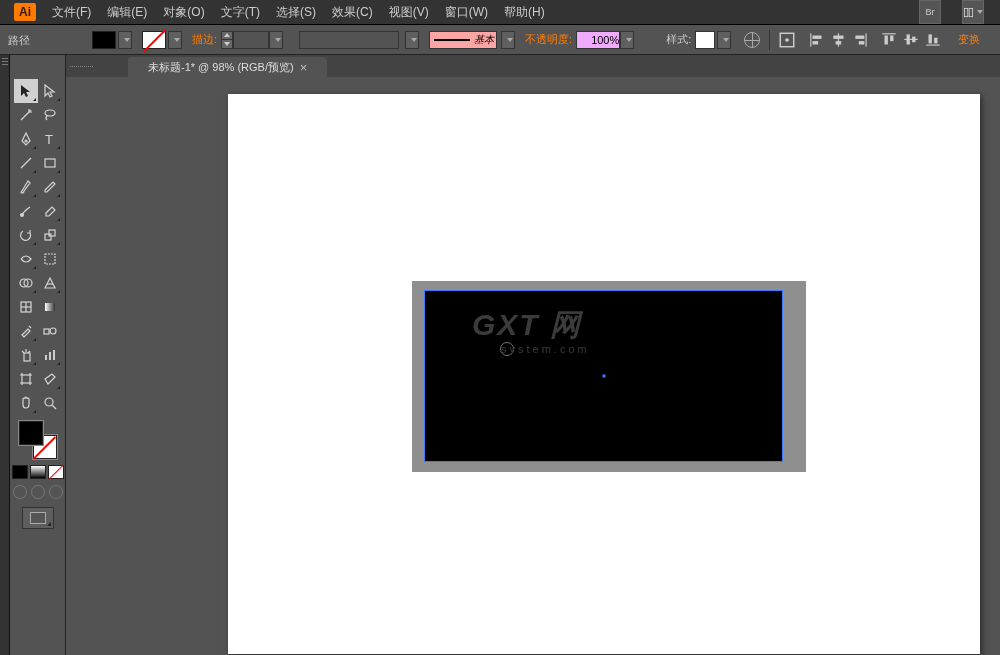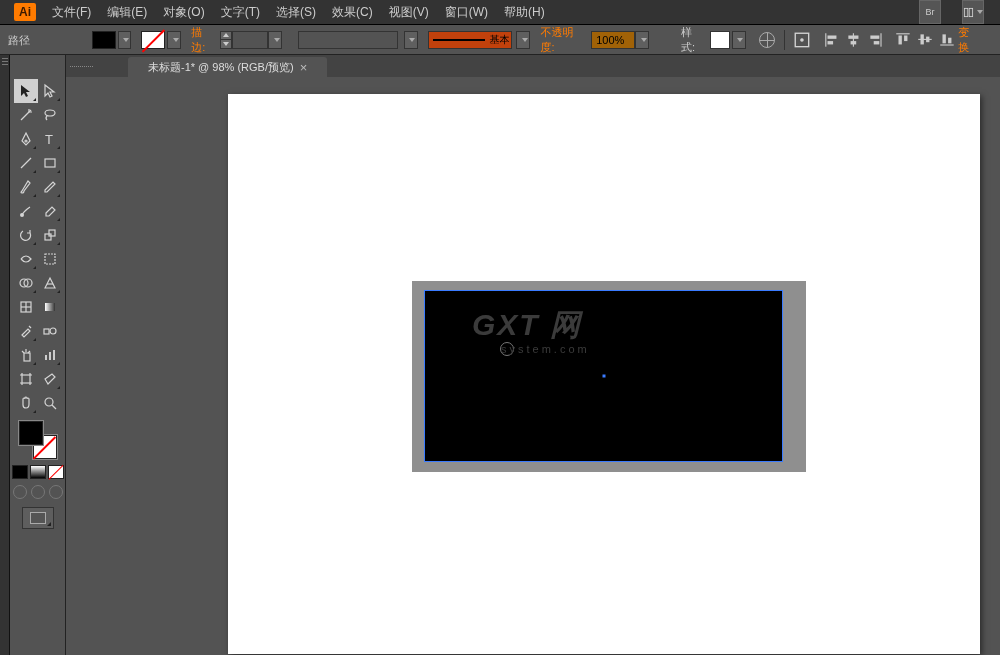--- a/index.html
+++ b/index.html
@@ -17,24 +17,24 @@
 .optbar { height:30px; background:#535353; display:flex; align-items:center; padding:0 8px; border-bottom:1px solid #222; font-size:11px; }
 .opt-label { color:#ccc; margin-right:4px; }
 .opt-swatch { width:24px; height:18px; border:1px solid #222; margin-right:2px; position:relative; }
 .opt-swatch.black { background:#000; }
 .opt-swatch.none { background:#fff; }
 .opt-swatch.none::after { content:""; position:absolute; width:140%; height:2px; background:#f00; top:50%; left:-20%; transform:rotate(-45deg); }
 .tri-btn { width:14px; height:18px; border:1px solid #333; background:#5f5f5f; display:flex; align-items:center; justify-content:center; margin-right:10px; }
 .stroke-lbl { color:#ff7b00; margin-right:4px; }
 .num-field { width:36px; height:18px; background:#535353; border:1px solid #333; color:#ccc; padding:0 3px; }
 .stroke-preview { width:100px; height:18px; border:1px solid #333; margin:0 6px; background:#535353; }
-.stroke-style { width:85px; height:18px; border:1px solid #333; display:flex; align-items:center; position:relative; background:#c2410c; margin-right:4px; }
+.stroke-style { width:68px; height:18px; border:1px solid #333; display:flex; align-items:center; position:relative; background:#fca5a5; margin-right:4px;font-style:italic; }
 .stroke-style .line { flex:1; height:2px; background:#000; margin:0 4px; }
 .stroke-style .txt { font-size:10px; color:#000; padding-right:2px; }
-.opacity-field { width:44px; height:18px; background:#a16207; color:#000; border:1px solid #333; padding-left:4px; display:flex; align-items:center; justify-content:space-between; }
+.opacity-field { width:44px; height:18px; background:#f0abfc; color:#000; border:1px solid #333; padding-left:14px; display:flex; align-items:center; justify-content:space-between; }
 .style-swatch { width:20px; height:18px; background:#fff; border:1px solid #333; margin-right:2px; }
 .tinyicon { width:20px; height:20px; border:1px solid transparent; display:flex; align-items:center; justify-content:center; color:#ccc; margin:0 1px; }
 .sep { width:1px; height:20px; background:#333; margin:0 6px; }
 .transform-lbl { color:#ff7b00; margin-left:auto; margin-right:12px; }
 .globe-icon { width:16px; height:16px; border:1px solid #aaa; border-radius:50%; position:relative; }
 .globe-icon::before { content:""; position:absolute; width:100%; height:1px; background:#aaa; top:50%; left:0; }
 .globe-icon::after { content:""; position:absolute; height:100%; width:1px; background:#aaa; left:50%; top:0; }
 .pathlabel { position:absolute; top:25px; left:8px; height:30px; display:flex; align-items:center; color:#ccc; font-size:11px; z-index:5; }
 
 

